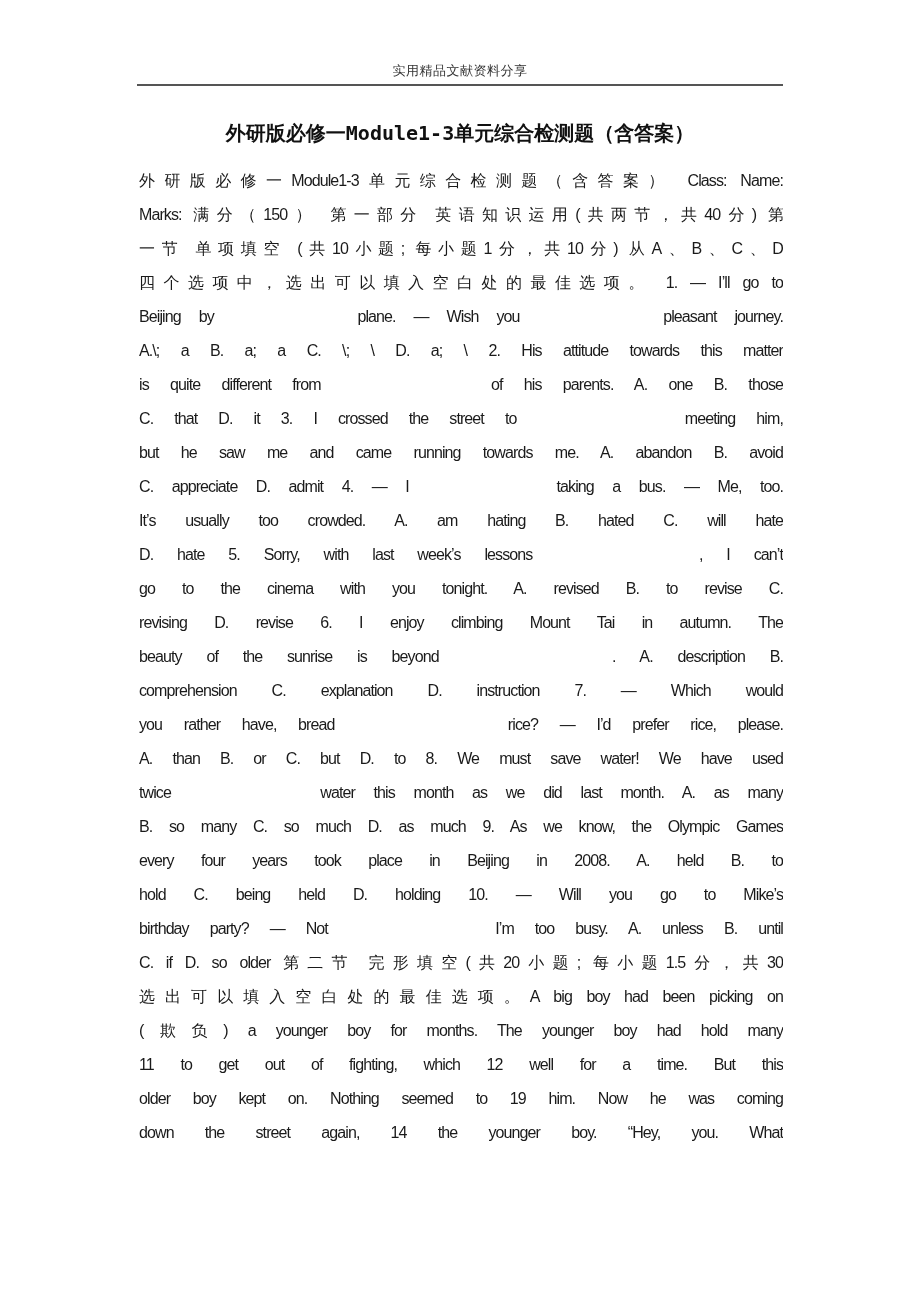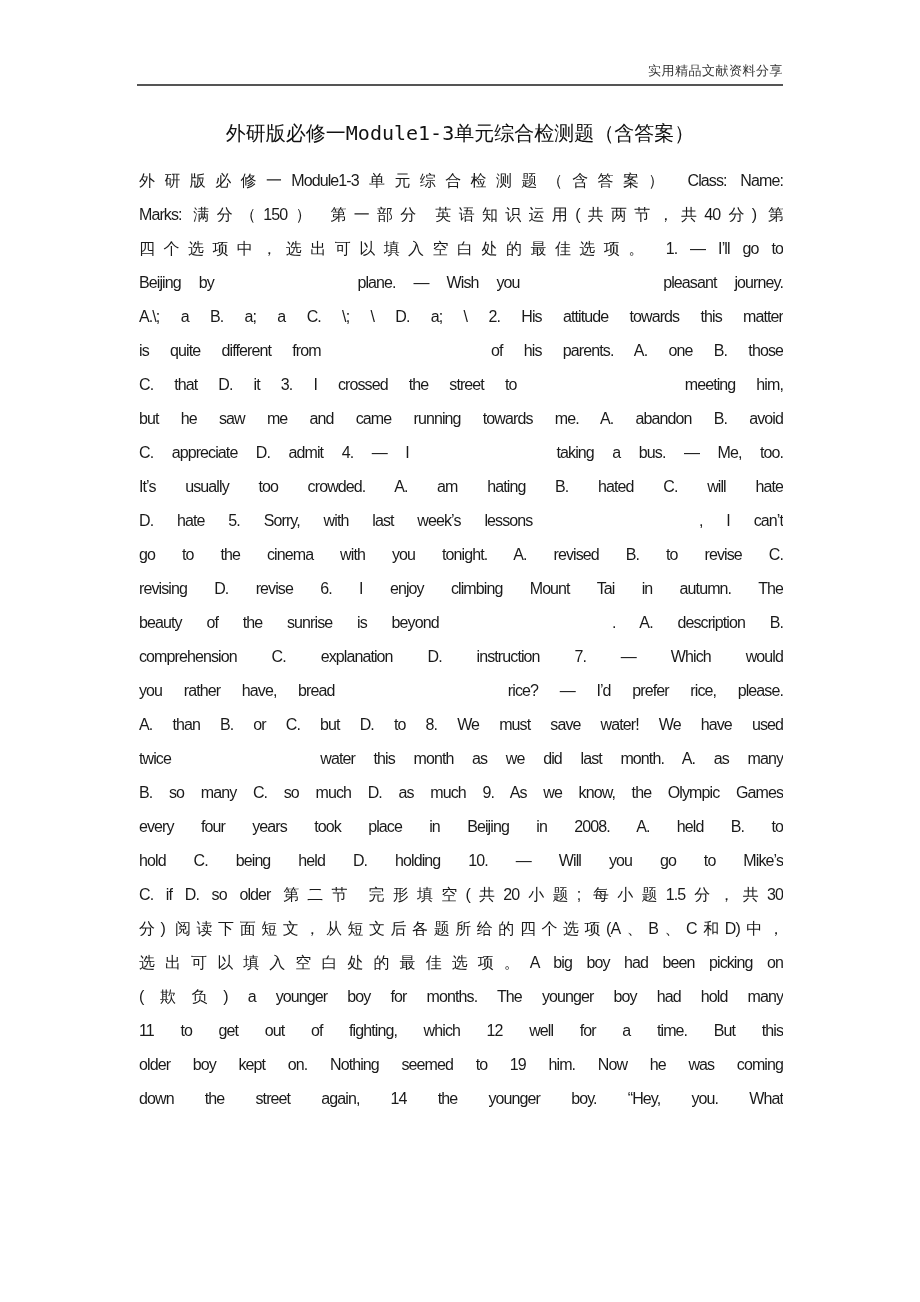--- a/index.html
+++ b/index.html
@@ -13,41 +13,41 @@
       position: relative;
       overflow: hidden;
       font-family: "Liberation Serif", "DejaVu Serif", serif;
       color: #1a1a1a;
     }
     .page-header {
       position: absolute;
       left: 137px;
       top: 62px;
       width: 646px;
-      text-align: right;
+      text-align: center;
       font-size: 13px;
       color: #333333;
       letter-spacing: 0.5px;
     }
     .header-rule {
       position: absolute;
       left: 137px;
       top: 84px;
       width: 646px;
       height: 2px;
       background: #555555;
     }
     .doc-title {
       position: absolute;
       left: 137px;
       top: 120px;
       width: 646px;
       text-align: center;
       font-size: 20px;
-      font-weight: normal;
+      font-weight: bold;
       color: #111111;
       font-family: "DejaVu Sans Mono", "Liberation Mono", monospace;
       letter-spacing: 0px;
     }
     .body-text {
       position: absolute;
       left: 139px;
       top: 164px;
       width: 644px;
     }
@@ -71,39 +71,40 @@
 <body>
 
 <div class="page-header">实用精品文献资料分享</div>
 <div class="header-rule"></div>
 
 <div class="doc-title">外研版必修一Module1-3单元综合检测题（含答案）</div>
 
 <div class="body-text">
   <div class="line">外研版必修一Module1-3单元综合检测题（含答案） Class: Name:</div>
   <div class="line">Marks: 满分（150） 第一部分 英语知识运用(共两节，共40分) 第</div>
+  <div class="line">一节 单项填空 (共10小题; 每小题1分，共10分) 从A、B、C、D</div>
   <div class="line">四个选项中，选出可以填入空白处的最佳选项。 1. — I’ll go to</div>
   <div class="line">Beijing by        plane. — Wish you        pleasant journey.</div>
   <div class="line">A.\; a B. a; a C. \; \ D. a; \ 2. His attitude towards this matter</div>
   <div class="line">is quite different from        of his parents. A. one B. those</div>
   <div class="line">C. that D. it 3. I crossed the street to        meeting him,</div>
   <div class="line">but he saw me and came running towards me. A. abandon B. avoid</div>
   <div class="line">C. appreciate D. admit 4. — I        taking a bus. — Me, too.</div>
   <div class="line">It’s usually too crowded. A. am hating B. hated C. will hate</div>
   <div class="line">D. hate 5. Sorry, with last week’s lessons       , I can’t</div>
   <div class="line">go to the cinema with you tonight. A. revised B. to revise C.</div>
   <div class="line">revising D. revise 6. I enjoy climbing Mount Tai in autumn. The</div>
   <div class="line">beauty of the sunrise is beyond       . A. description B.</div>
   <div class="line">comprehension C. explanation D. instruction 7. — Which would</div>
   <div class="line">you rather have, bread        rice? — I’d prefer rice, please.</div>
   <div class="line">A. than B. or C. but D. to 8. We must save water! We have used</div>
   <div class="line">twice        water this month as we did last month. A. as many</div>
   <div class="line">B. so many C. so much D. as much 9. As we know, the Olympic Games</div>
   <div class="line">every four years took place in Beijing in 2008. A. held B. to</div>
   <div class="line">hold C. being held D. holding 10. — Will you go to Mike’s</div>
+  <div class="line">birthday party? — Not        I’m too busy. A. unless B. until</div>
   <div class="line">C. if D. so older 第二节 完形填空(共20小题; 每小题1.5分，共30</div>
-  <div class="line">分) 阅读下面短文，从短文后各题所给的四个选项(A、B、C和D)中，</div>
   <div class="line">选出可以填入空白处的最佳选项。A big boy had been picking on</div>
   <div class="line">(欺负) a younger boy for months. The younger boy had hold many</div>
   <div class="line">11 to get out of fighting, which 12 well for a time. But this</div>
   <div class="line">older boy kept on. Nothing seemed to 19 him. Now he was coming</div>
   <div class="line last">down the street again, 14 the younger boy. “Hey, you. What</div>
 </div>
 
 </body></html>

